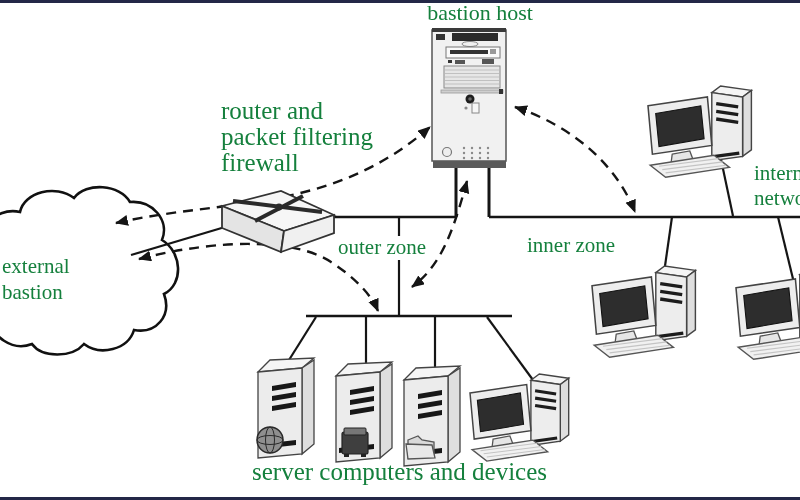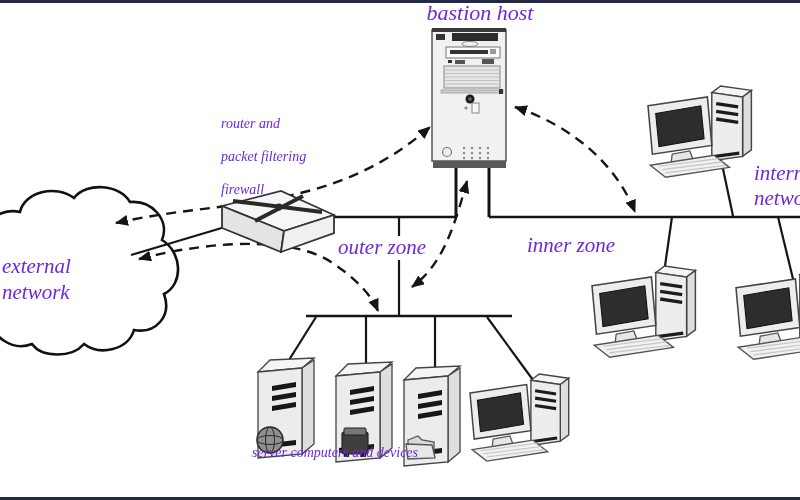--- a/index.html
+++ b/index.html
@@ -4,29 +4,29 @@
 <style>
   html,body{margin:0;padding:0;background:#fff;}
   #stage{
     position:relative;width:800px;height:500px;overflow:hidden;
     background:#ffffff;font-family:"Liberation Serif","DejaVu Serif",serif;
   }
   .bar{position:absolute;left:0;width:800px;height:3px;}
   #topbar{top:0;}
   #botbar{top:497px;}
   svg{position:absolute;left:0;top:0;}
-  .lbl{position:absolute;color:#6d28d9;white-space:pre-line;line-height:1.12;font-style:italic;}
+  .lbl{position:absolute;color:#15803d;white-space:pre-line;line-height:1.12;}
   .lbl-bastion{left:400px;top:1px;width:160px;text-align:center;font-size:22px;}
-  .lbl-router{left:221px;top:107px;font-size:14px;line-height:33px;}
+  .lbl-router{left:221px;top:98px;font-size:25px;line-height:26px;}
   .lbl-external{left:2px;top:253px;font-size:21px;line-height:26px;}
   .lbl-outer{left:336px;top:236px;font-size:21px;background:#fff;padding:0 2px;}
   .lbl-inner{left:527px;top:234px;font-size:21px;}
   .lbl-internal{left:754px;top:161px;width:46px;height:52px;overflow:hidden;
                 font-size:21px;line-height:25px;white-space:pre;}
-  .lbl-servers{left:252px;top:445px;font-size:14px;}
+  .lbl-servers{left:252px;top:458px;font-size:25px;}
 </style>
 </head>
 <body>
 
 <div id="stage">
   <div id="topbar" class="bar" style="background:#232847"></div>
   <div id="botbar" class="bar" style="background:#232847"></div>
 
   <svg width="800" height="500" viewBox="0 0 800 500">
     <defs>
@@ -178,19 +178,19 @@
     <g transform="translate(736,268) scale(1.1)">
         <use href="#pc"></use>
       </g>
   </svg>
 
   <div class="lbl lbl-bastion">bastion host</div>
   <div class="lbl lbl-router">router and
 packet filtering
 firewall</div>
   <div class="lbl lbl-external">external
-network</div>
+bastion</div>
   <div class="lbl lbl-inner">inner zone</div>
   <div class="lbl lbl-outer">outer zone</div>
   <div class="lbl lbl-internal">internal
 network</div>
   <div class="lbl lbl-servers">server computers and devices</div>
 </div>
 
 </body></html>

